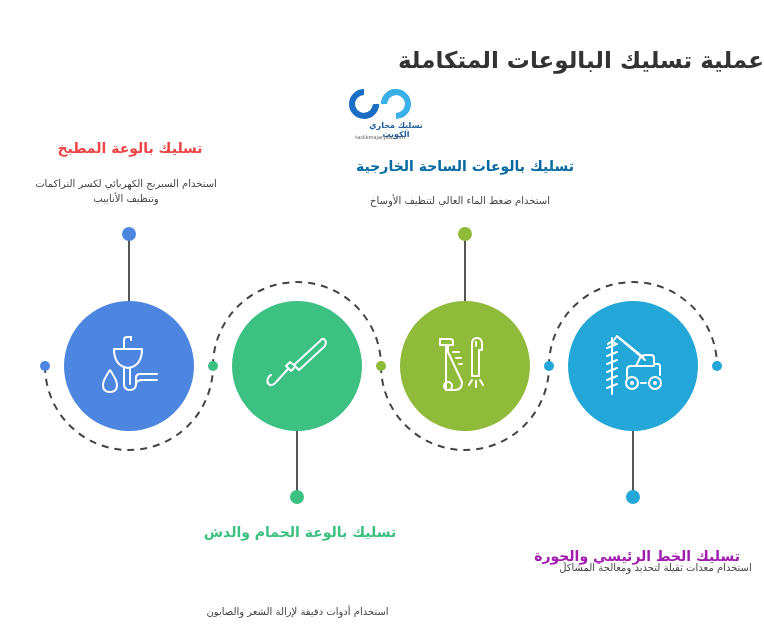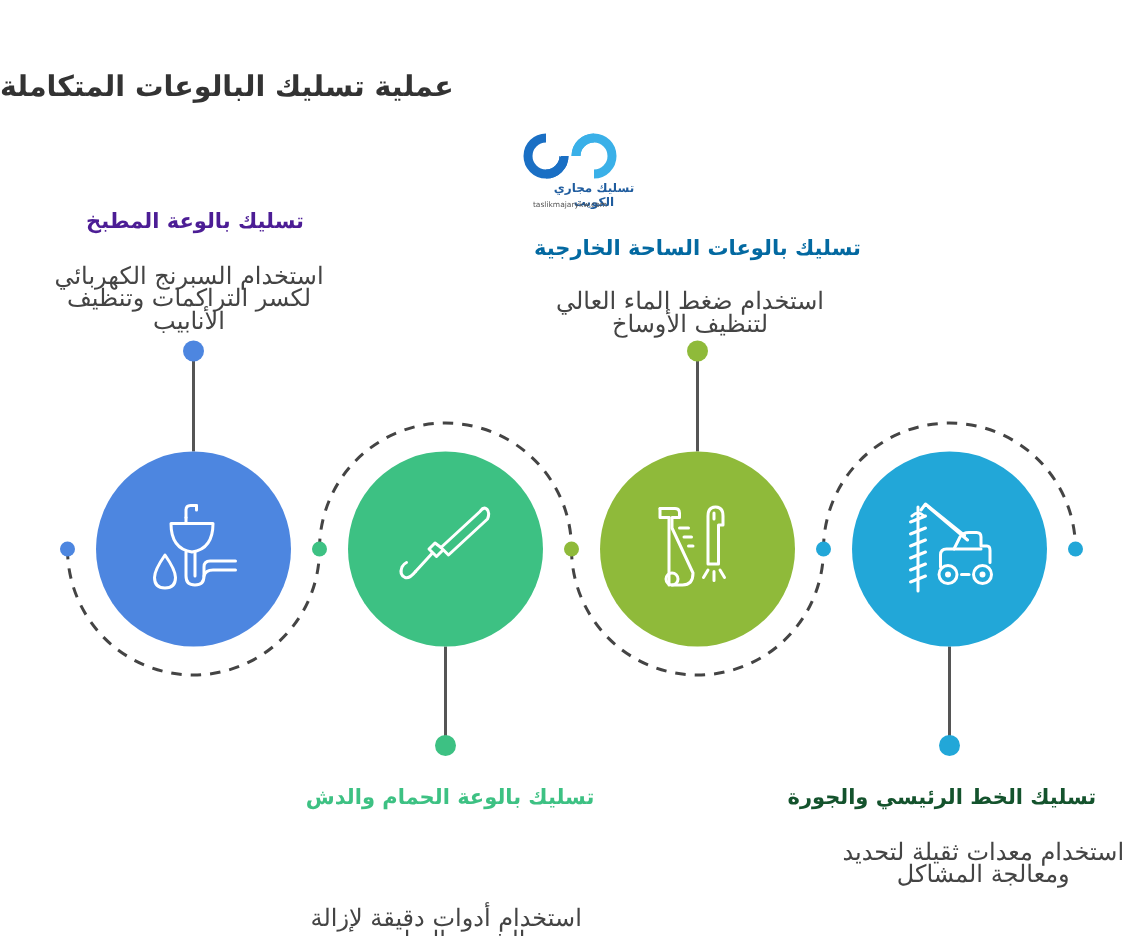--- a/index.html
+++ b/index.html
@@ -1,27 +1,27 @@
 <!DOCTYPE html>
 <html><head>
 <meta charset="utf-8">
 <style>
   html, body { margin:0; padding:0; background:#ffffff; }
   body { width:764px; height:624px; position:relative; overflow:hidden;
          font-family:"DejaVu Sans","Liberation Sans",sans-serif; }
-  .title { position:absolute; left:0; width:764px; top:47px; text-align:left;
-           font-size:19px; font-weight:bold; color:#333333; direction:rtl; }
+  .title { position:absolute; left:0; width:764px; top:47px; text-align:right;
+           font-size:23px; font-weight:bold; color:#333333; direction:rtl; }
   .logo { position:absolute; left:340px; top:84px; width:80px; height:62px; }
   .logo-text { position:absolute; left:16px; width:80px; top:37px; text-align:center;
                font-size:8px; font-weight:bold; color:#1f5c9e; direction:rtl; }
   .logo-url { position:absolute; left:0; width:80px; top:50px; text-align:center;
               font-size:5px; color:#555; }
   .stage { position:absolute; left:0; top:0; width:764px; height:624px; }
   .heading { position:absolute; font-size:14px; font-weight:bold; direction:rtl; white-space:nowrap; }
-  .desc { position:absolute; font-size:16px; color:#444444; direction:rtl; line-height:15px; text-align:center; }
+  .desc { position:absolute; font-size:10px; color:#444444; direction:rtl; line-height:15px; text-align:center; }
 </style>
 </head>
 <body>
 
 <div class="title">عملية تسليك البالوعات المتكاملة</div>
 
 <div class="logo">
   <svg width="80" height="38" viewBox="0 0 80 38">
     <rect x="0" y="0" width="80" height="38" fill="#ffffff"></rect>
     <path d="M24 8 A12 12 0 1 0 36 20" fill="none" stroke="#1a6fc4" stroke-width="6"></path>
@@ -103,23 +103,23 @@
     <path d="M636 366 L640 358 Q642 355 646 355 L651 355 Q654 355 654 358 L654 364 L658 364 Q660 364 660 367 L660 375"></path>
     <path d="M627 378 L627 370 Q627 366 631 366 L654 366"></path>
     <circle cx="632" cy="383" r="6"></circle>
     <circle cx="655" cy="383" r="6"></circle>
     <path d="M641 383 L646 383"></path>
     <circle cx="632" cy="383" r="1" fill="#ffffff"></circle>
     <circle cx="655" cy="383" r="1" fill="#ffffff"></circle>
   </g>
 </svg>
 
-<div class="heading" style="left:40px; width:180px; top:140px; color:#4c1d95; text-align:center;">تسليك بالوعة المطبخ</div>
+<div class="heading" style="left:40px; width:180px; top:140px; color:#ef4444; text-align:center;">تسليك بالوعة المطبخ</div>
 <div class="desc" style="left:20px; width:212px; top:176px;">استخدام السبرنج الكهربائي لكسر التراكمات وتنظيف الأنابيب</div>
 
 <div class="heading" style="left:355px; width:220px; top:158px; color:#0369a1; text-align:center;">تسليك بالوعات الساحة الخارجية</div>
 <div class="desc" style="left:345px; width:230px; top:193px;">استخدام ضغط الماء العالي لتنظيف الأوساخ</div>
 
 <div class="heading" style="left:195px; width:210px; top:524px; color:#3dc183; text-align:center;">تسليك بالوعة الحمام والدش</div>
 <div class="desc" style="left:185px; width:225px; top:560px;margin-top:44px;">استخدام أدوات دقيقة لإزالة الشعر والصابون</div>
 
-<div class="heading" style="left:525px; width:215px; top:524px; color:#14532d; text-align:left;">تسليك الخط الرئيسي والجورة</div>
+<div class="heading" style="left:525px; width:215px; top:548px; color:#a21caf; text-align:right;">تسليك الخط الرئيسي والجورة</div>
 <div class="desc" style="left:538px; width:235px; top:560px;">استخدام معدات ثقيلة لتحديد ومعالجة المشاكل</div>
 
 </body></html>

